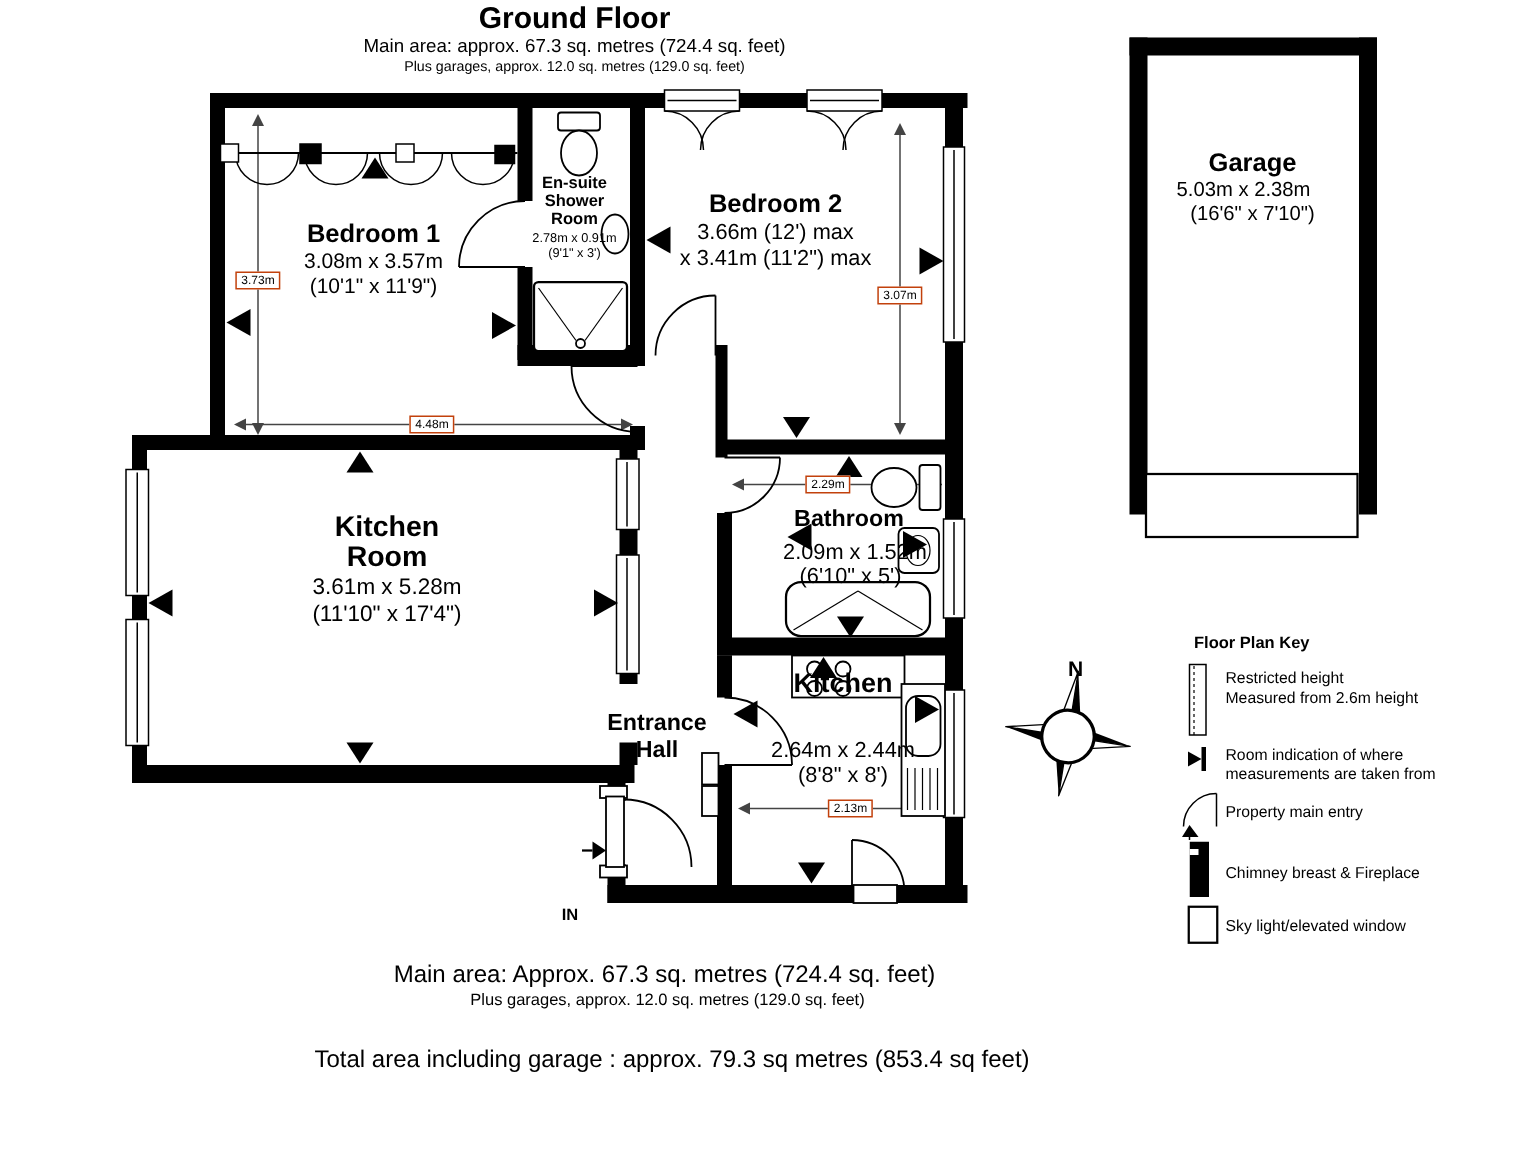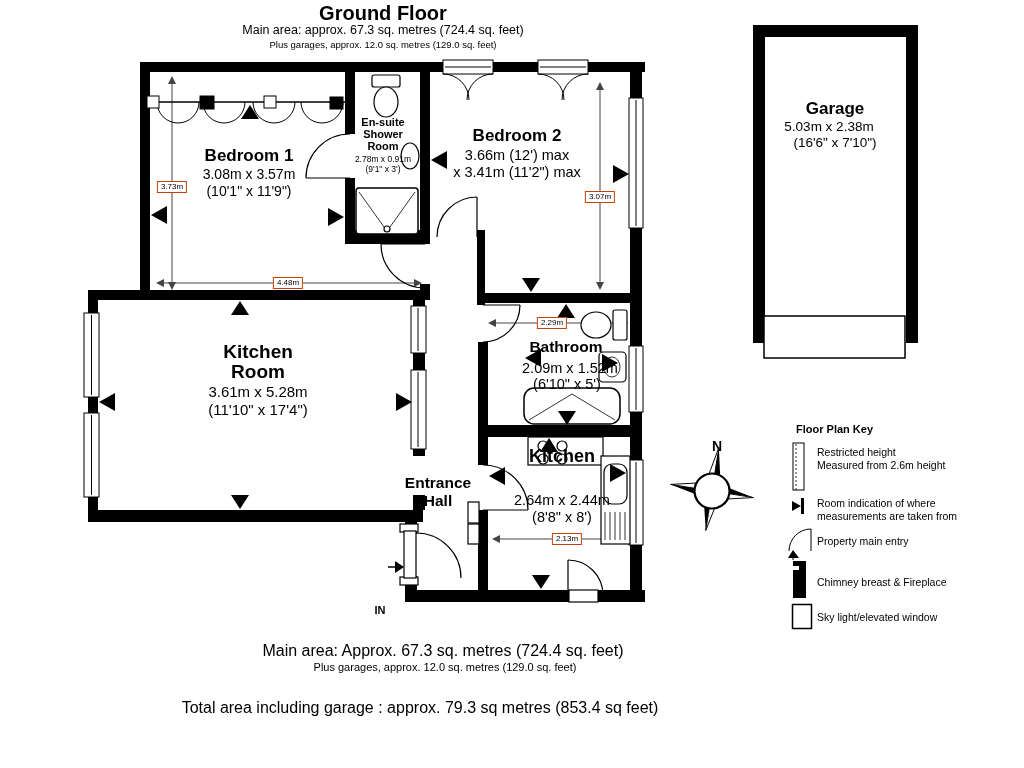--- a/index.html
+++ b/index.html
@@ -335,15 +335,15 @@
 
   <div class="keyicon" style="left:791px;top:603px;">
     <svg width="23" height="28">
         <rect x="1.5" y="1.5" width="19" height="24" fill="#fff" stroke="#000" stroke-width="1.5"></rect>
       </svg>
   </div>
   <div class="lleft f105" style="left:817px;top:618px;">Sky light/elevated window</div>
 
   <div class="lbl f16" style="left:443px;top:651px;">Main area: Approx. 67.3 sq. metres (724.4 sq. feet)</div>
   <div class="lbl f11" style="left:445px;top:668px;">Plus garages, approx. 12.0 sq. metres (129.0 sq. feet)</div>
-  <div class="lbl f16" style="left:420px;top:708px;">Total area including garage : approx. 79.3 sq metres (853.4 sq feet)</div>
+  <div class="lbl f16" style="left:448px;top:708px;">Total area including garage : approx. 79.3 sq metres (853.4 sq feet)</div>
 
 </div>
 
 </body></html>

